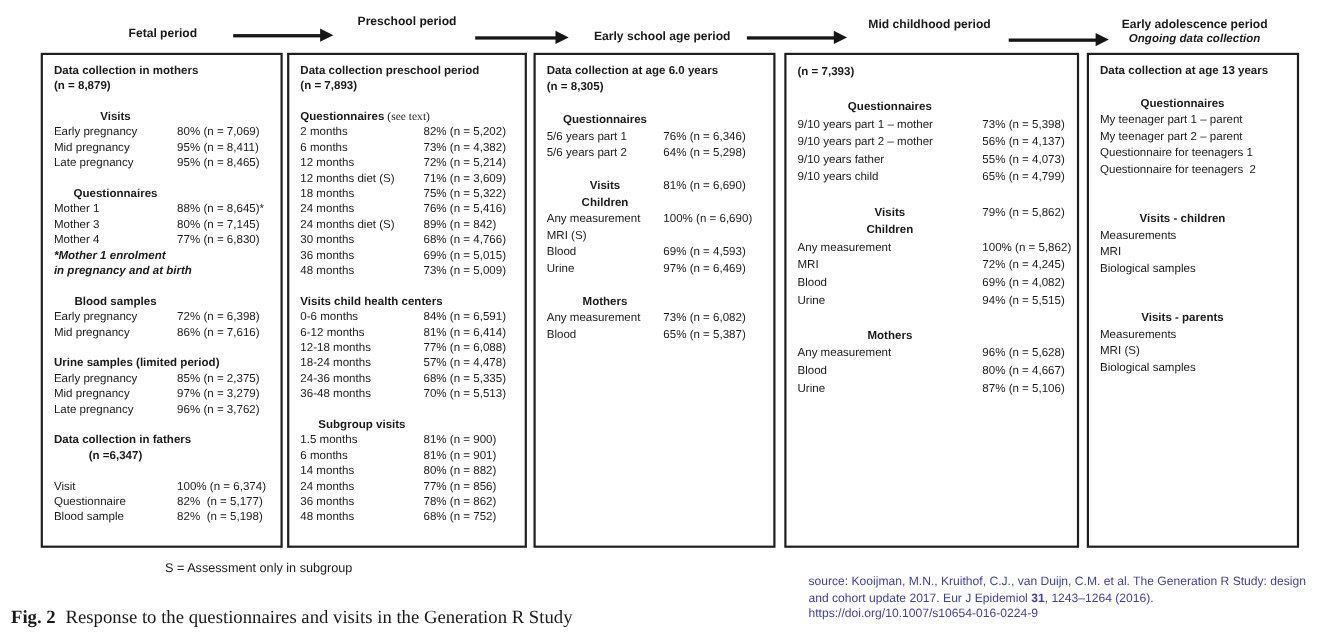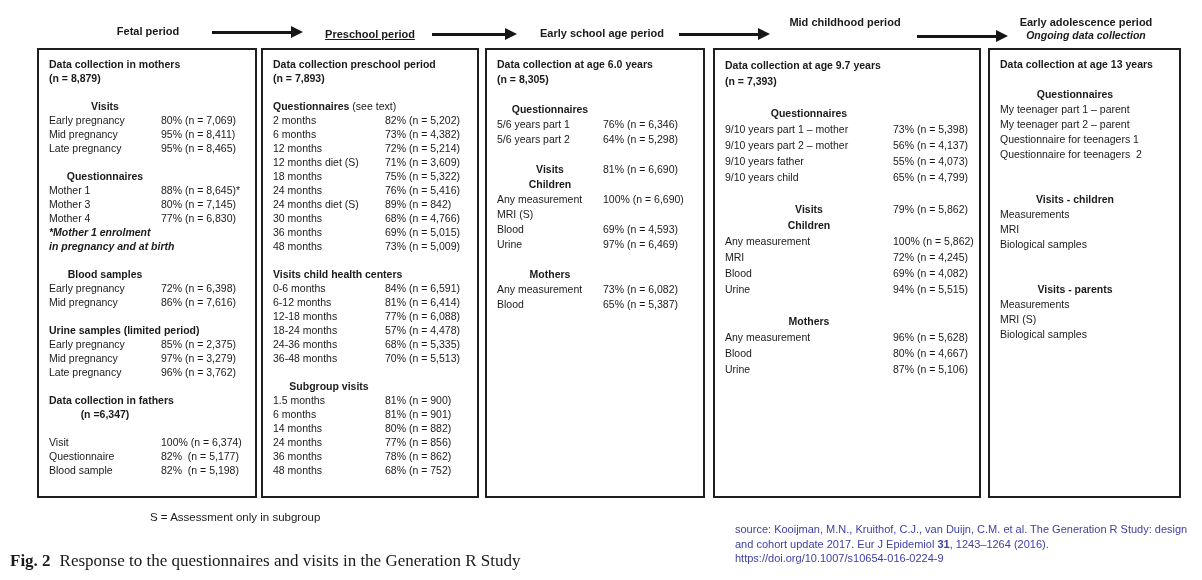--- a/index.html
+++ b/index.html
@@ -21,21 +21,21 @@
     text-align:center;
     line-height:13px;
   }
   .tl-label .sub{
     display:block;
     font-weight:bold;
     font-style:italic;
     font-size:10.5px;
   }
   .tl0{left:148px;top:25px;}
-  .tl1{left:370px;top:28px;text-decoration:underline;}
+  .tl1{left:370px;top:14px;}
   .tl2{left:602px;top:27px;}
   .tl3{left:845px;top:16px;text-align:right;}
   .tl4{left:1086px;top:16px;}
   .arrow{
     position:absolute;
     height:3px;
     background:#161616;
   }
   .arrow::after{
     content:"";
@@ -72,21 +72,21 @@
     white-space:nowrap;
   }
   .row{
     display:flex;
     height:var(--lh);line-height:var(--lh);
   }
   .row .lab{flex:0 0 var(--labw);white-space:pre;}
   .row .val{white-space:pre;}
   .b{font-weight:bold;text-align:center;}
   .bi{font-weight:bold;font-style:italic;}
-  .plain{font-weight:normal;font-style:normal;}
+  .plain{font-weight:normal;font-style:normal;font-family:Liberation Serif, serif;}
   
   .footnote{
     position:absolute;
     left:150px;top:511px;
     font-size:11.5px;
   }
   .caption{
     position:absolute;
     left:10px;top:551px;
     font-family:"Liberation Serif", serif;
@@ -377,21 +377,20 @@
       <div class="row">
         <span class="lab">Any measurement</span>
         <span class="val">73% (n = 6,082)</span>
       </div>
       <div class="row">
         <span class="lab">Blood</span>
         <span class="val">65% (n = 5,387)</span>
       </div>
     </div>
   <div class="box bx3">
-      <div class="bx-title">Data collection at age 9.7 years</div>
       <div class="bx-title">(n = 7,393)</div>
       <div class="row"></div>
       <div class="row">
         <span class="lab b">Questionnaires</span>
         <span class="val"></span>
       </div>
       <div class="row">
         <span class="lab">9/10 years part 1 – mother</span>
         <span class="val">73% (n = 5,398)</span>
       </div>

